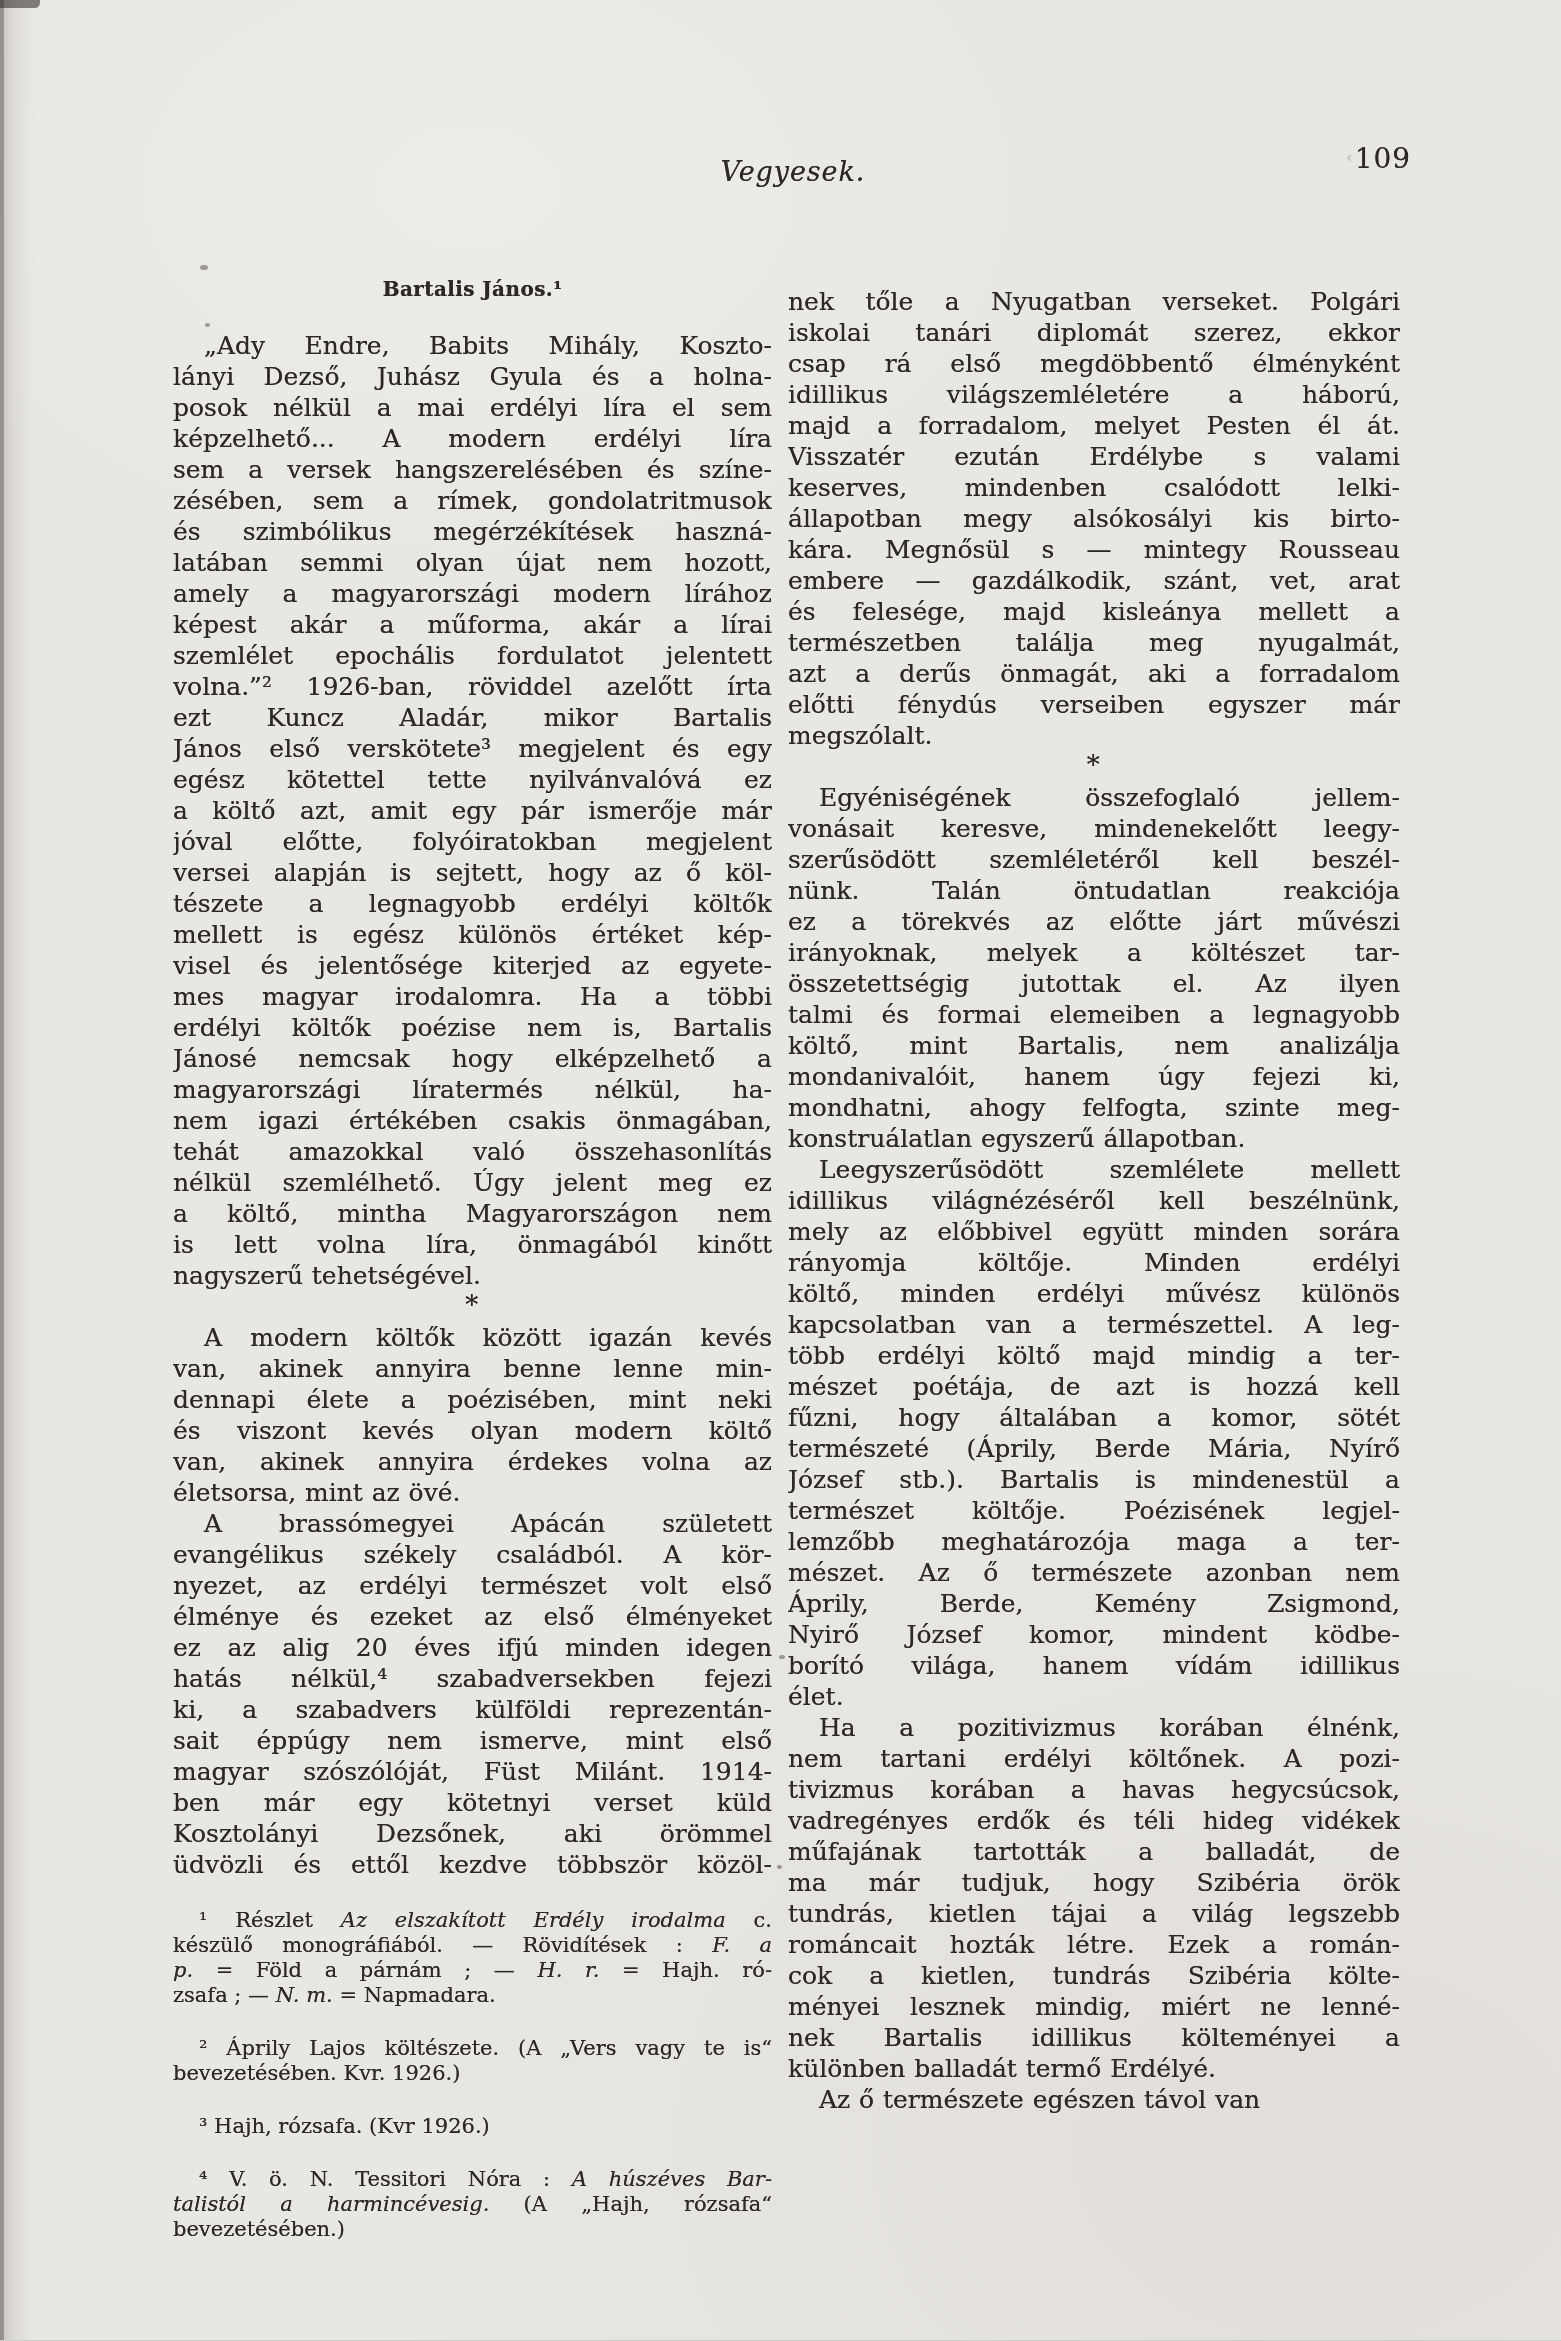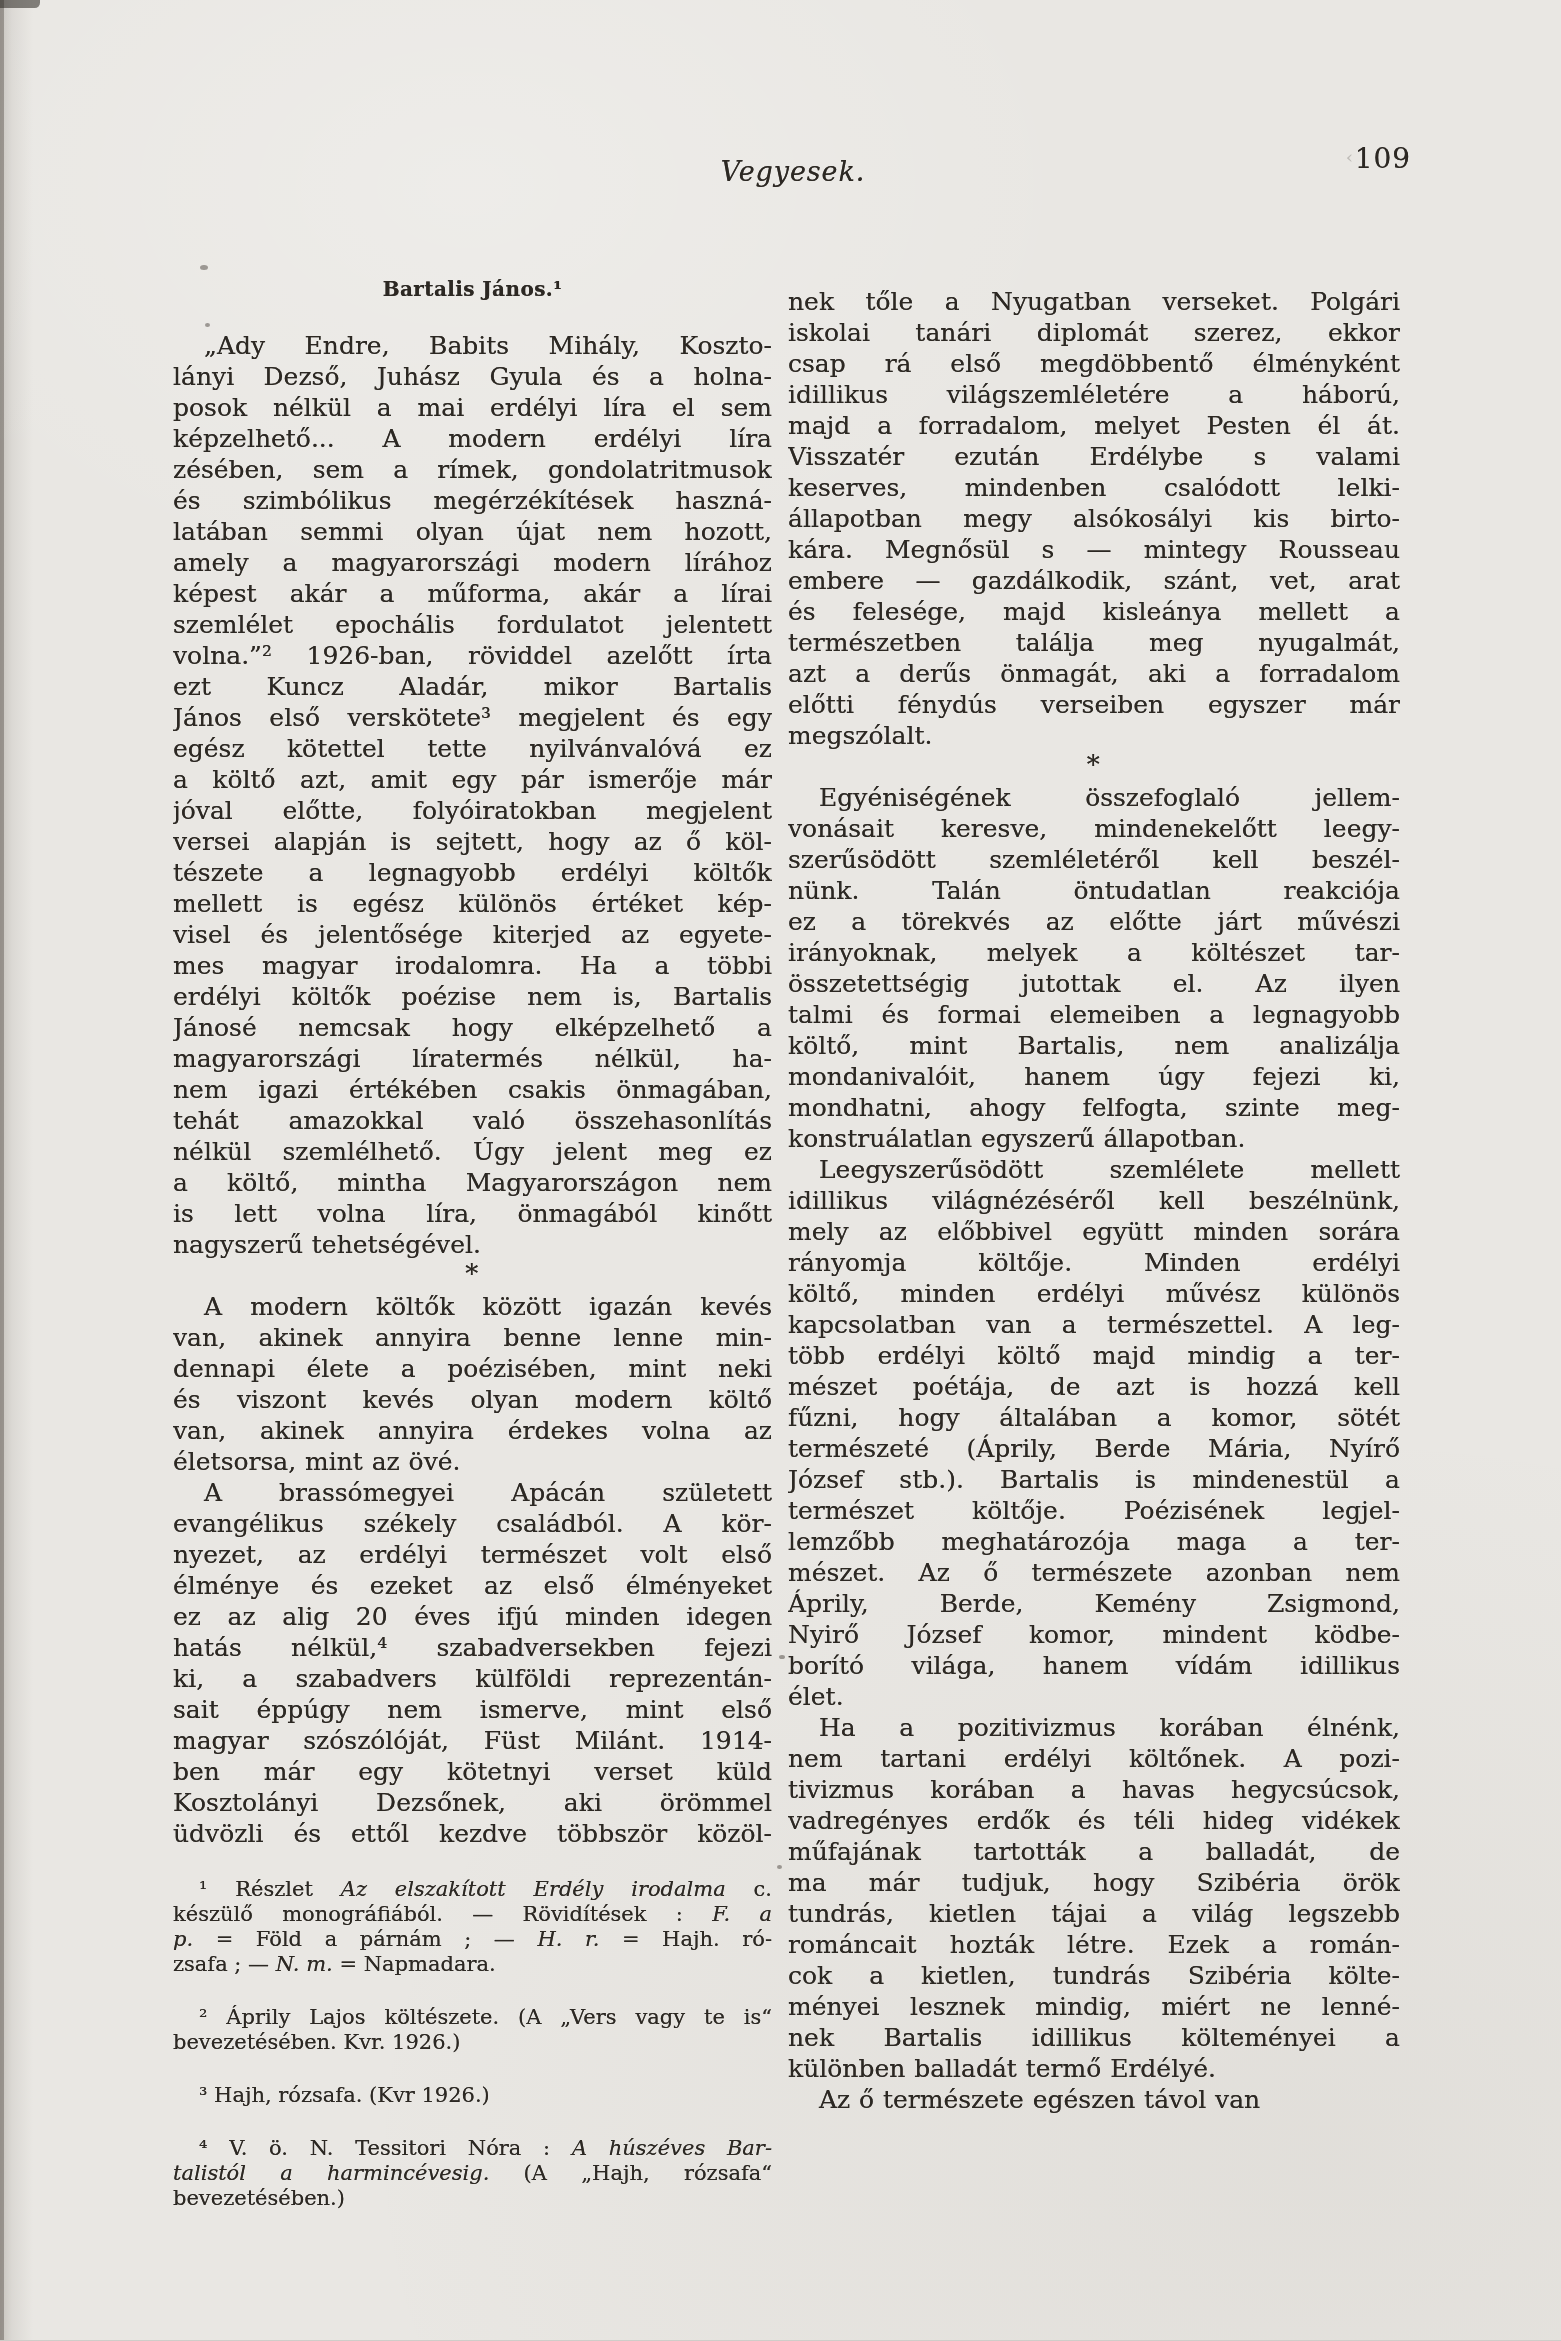--- a/index.html
+++ b/index.html
@@ -76,20 +76,21 @@
   <div class="running-head">Vegyesek.</div>
   <div class="page-number">109</div>
 
   <div class="col col-left">
     <div class="article-heading">Bartalis János.¹</div>
     <div class="para indent">
         <div class="tline">„Ady Endre, Babits Mihály, Koszto-</div>
         <div class="tline">lányi Dezső, Juhász Gyula és a holna-</div>
         <div class="tline">posok nélkül a mai erdélyi líra el sem</div>
         <div class="tline">képzelhető... A modern erdélyi líra</div>
+        <div class="tline">sem a versek hangszerelésében és színe-</div>
         <div class="tline">zésében, sem a rímek, gondolatritmusok</div>
         <div class="tline">és szimbólikus megérzékítések haszná-</div>
         <div class="tline">latában semmi olyan újat nem hozott,</div>
         <div class="tline">amely a magyarországi modern lírához</div>
         <div class="tline">képest akár a műforma, akár a lírai</div>
         <div class="tline">szemlélet epochális fordulatot jelentett</div>
         <div class="tline">volna.”² 1926-ban, röviddel azelőtt írta</div>
         <div class="tline">ezt Kuncz Aladár, mikor Bartalis</div>
         <div class="tline">János első verskötete³ megjelent és egy</div>
         <div class="tline">egész kötettel tette nyilvánvalóvá ez</div>

